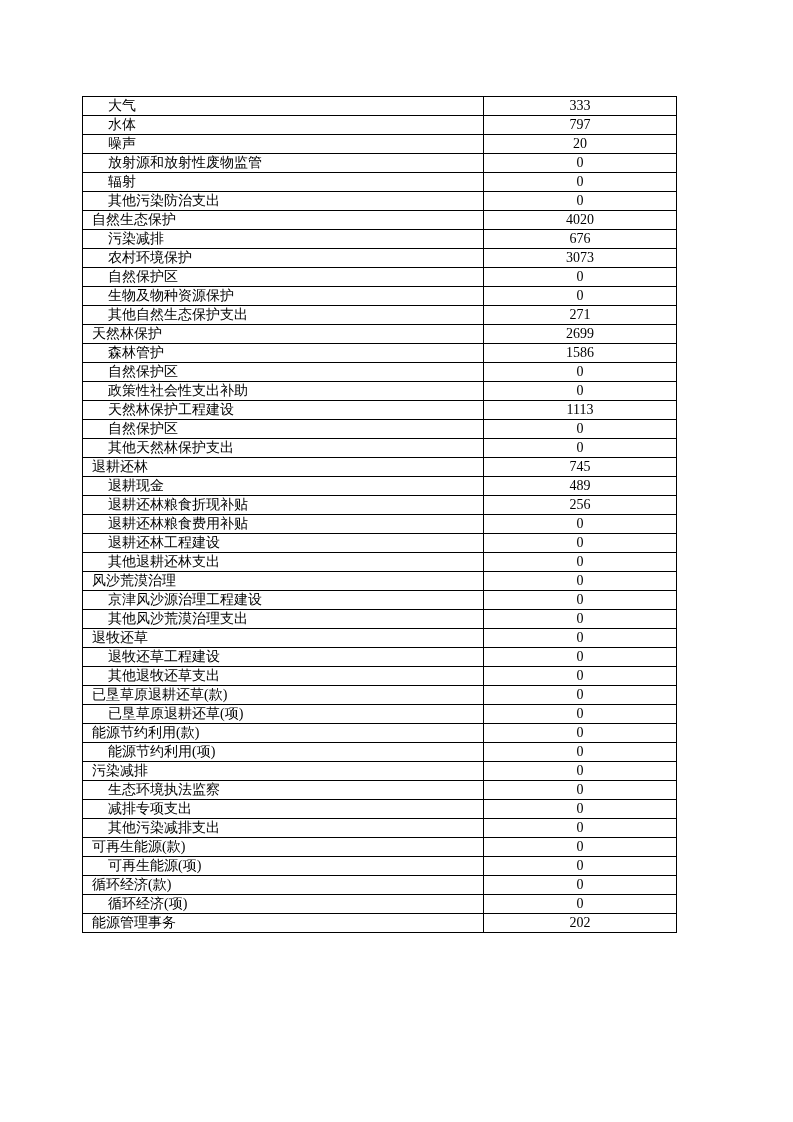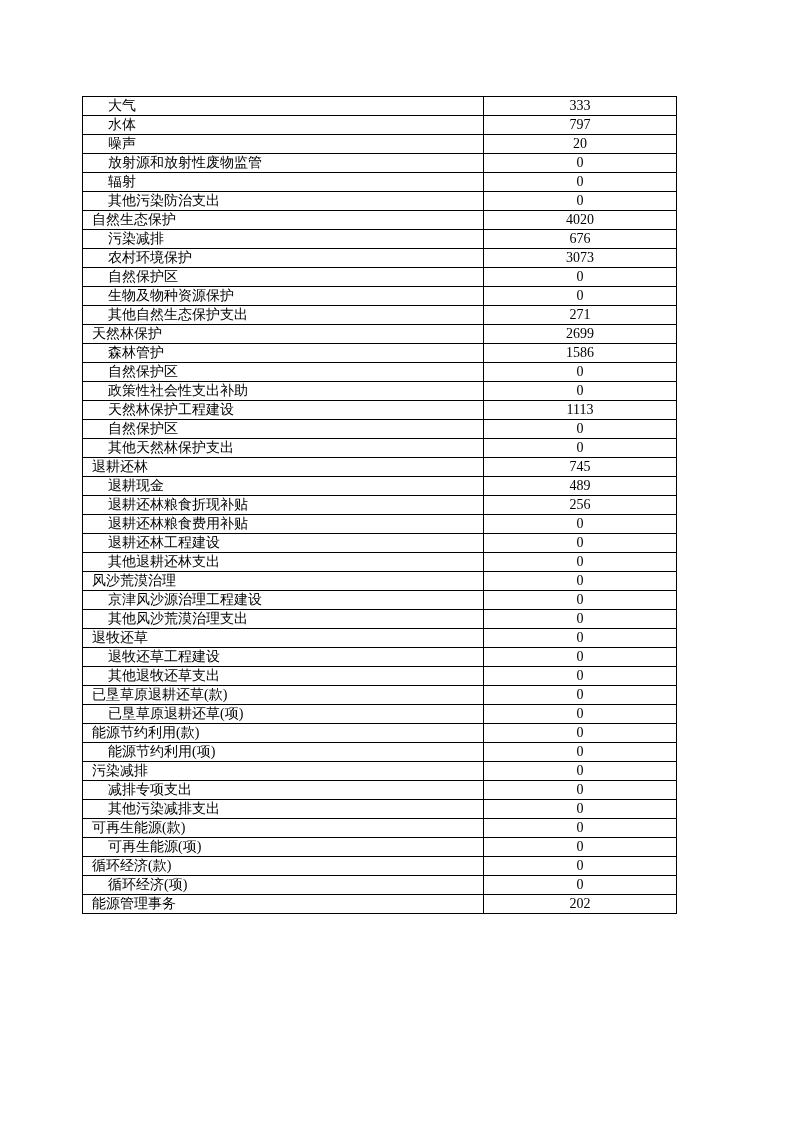--- a/index.html
+++ b/index.html
@@ -194,20 +194,24 @@
         </tr>
         <tr>
           <td class="cat lvl2">能源节约利用(项)</td>
           <td class="val">0</td>
         </tr>
         <tr>
           <td class="cat lvl1">污染减排</td>
           <td class="val">0</td>
         </tr>
         <tr>
+          <td class="cat lvl2">生态环境执法监察</td>
+          <td class="val">0</td>
+        </tr>
+        <tr>
           <td class="cat lvl2">减排专项支出</td>
           <td class="val">0</td>
         </tr>
         <tr>
           <td class="cat lvl2">其他污染减排支出</td>
           <td class="val">0</td>
         </tr>
         <tr>
           <td class="cat lvl1">可再生能源(款)</td>
           <td class="val">0</td>

